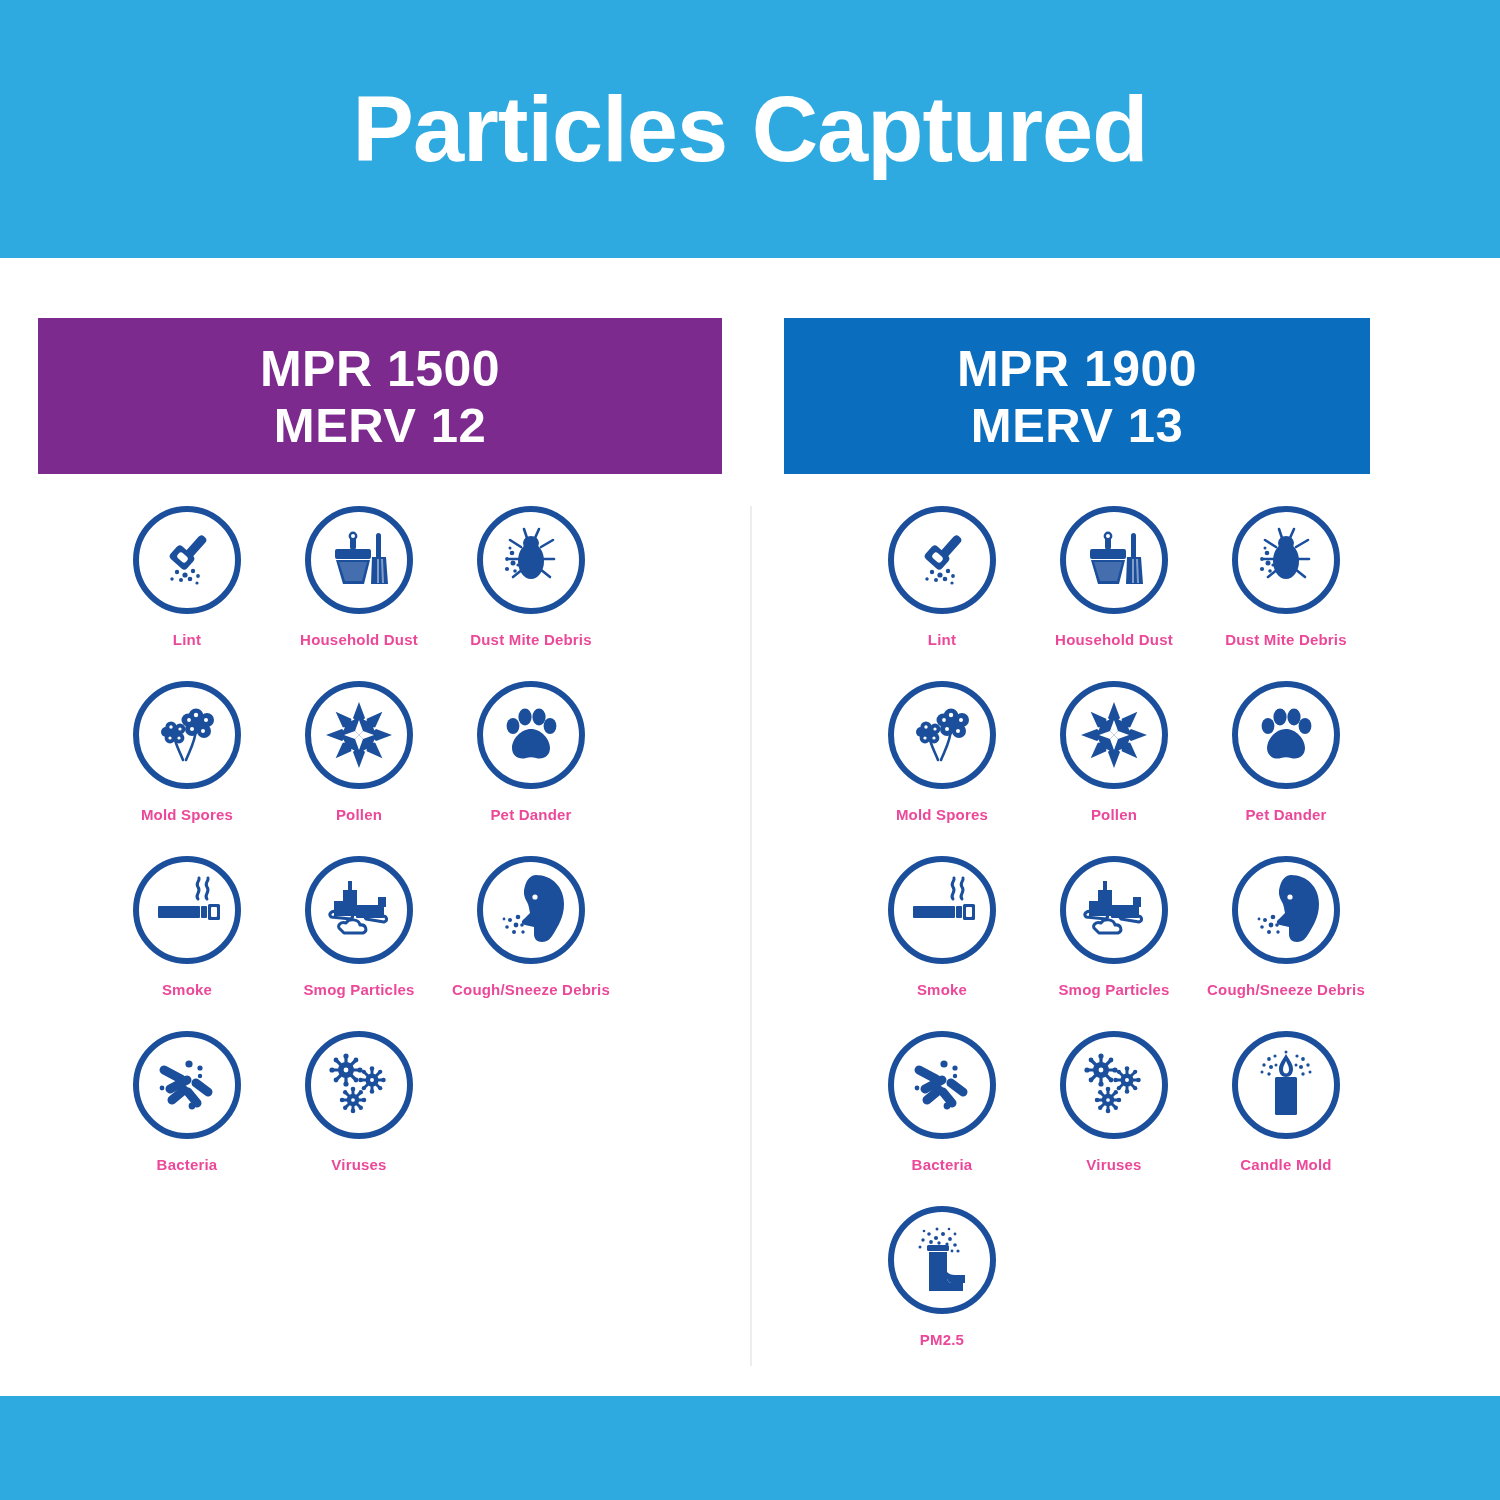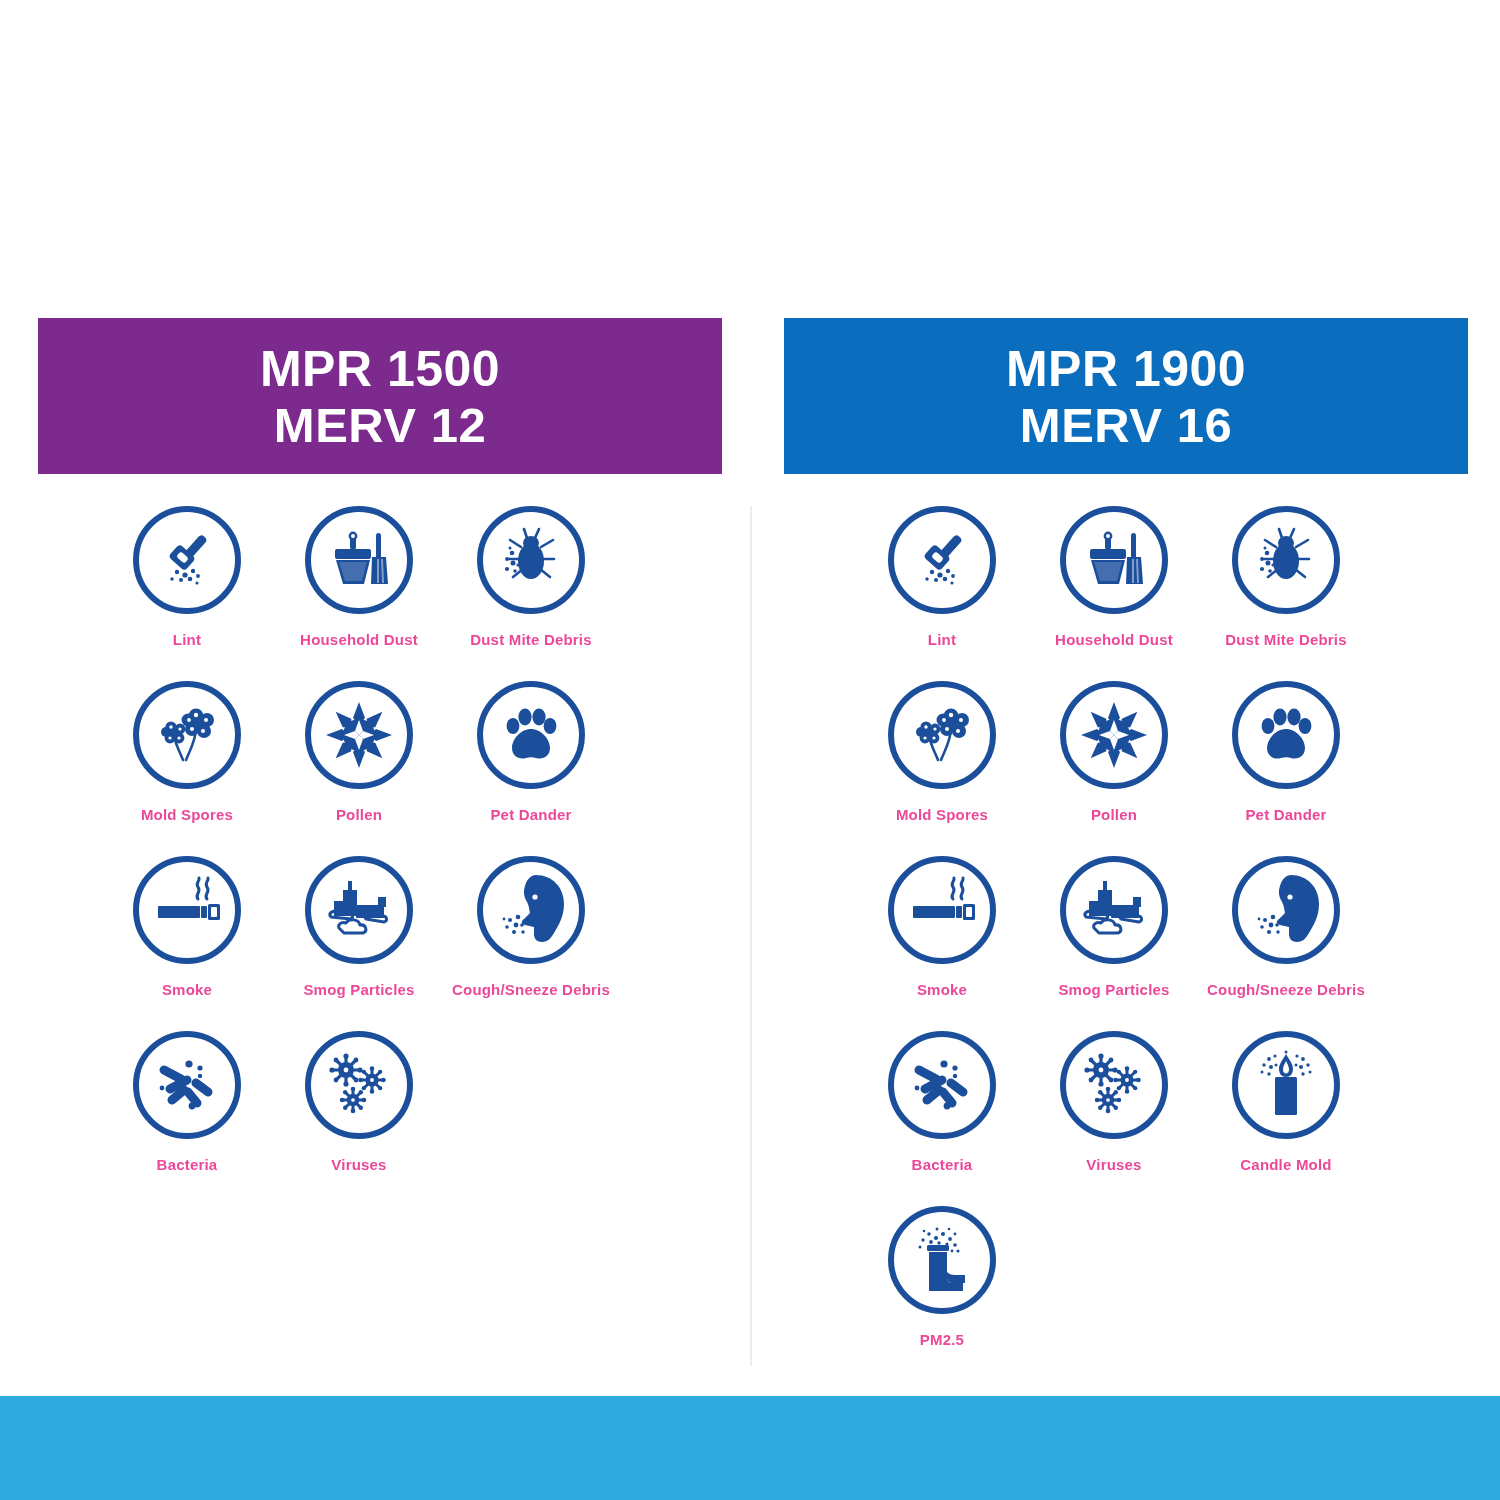--- a/index.html
+++ b/index.html
@@ -62,21 +62,21 @@
     position: absolute;
     height: 156px;
     color: #ffffff;
     display: flex;
     flex-direction: column;
     align-items: center;
     justify-content: center;
     padding-top: 4px;
   }
   .col-header.left  { left: 38px;  top: 60px; width: 684px; background: #7D2A8E; }
-  .col-header.right { left: 784px; top: 60px; width: 684px; background: #0B6DBE; }
+  .col-header.right { left: 784px; top: 60px; width: 586px; background: #0B6DBE; }
 
   .col-header-main {
     font-size: 50px;
     font-weight: bold;
     line-height: 1.02;
     letter-spacing: 0.5px;
   }
   .col-header-sub {
     font-size: 49px;
     font-weight: bold;
@@ -135,31 +135,34 @@
     text-align: center;
     white-space: nowrap;
     letter-spacing: 0.2px;
   }
 </style>
 </head>
 <body>
 
 <div class="page">
 
+  <div class="top-banner">
+    <div class="top-banner-title">Particles Captured</div>
+  </div>
 
   <div class="body-area">
 
     <div class="col-header left">
       <div class="col-header-main">MPR 1500</div>
       <div class="col-header-sub">MERV 12</div>
     </div>
 
     <div class="col-header right">
       <div class="col-header-main">MPR 1900</div>
-      <div class="col-header-sub">MERV 16</div>
+      <div class="col-header-sub">MERV 13</div>
     </div>
 
     <div class="divider"></div>
 
     <div class="grid left" id="grid-left">
         <div class="cell">
           <div class="icon-circle">
     <svg width="74" height="74" viewBox="0 0 74 74">
       <g fill="#1B4F9C">
         <rect x="40" y="10" width="9" height="30" rx="4" transform="rotate(42 44.5 25)"></rect>

